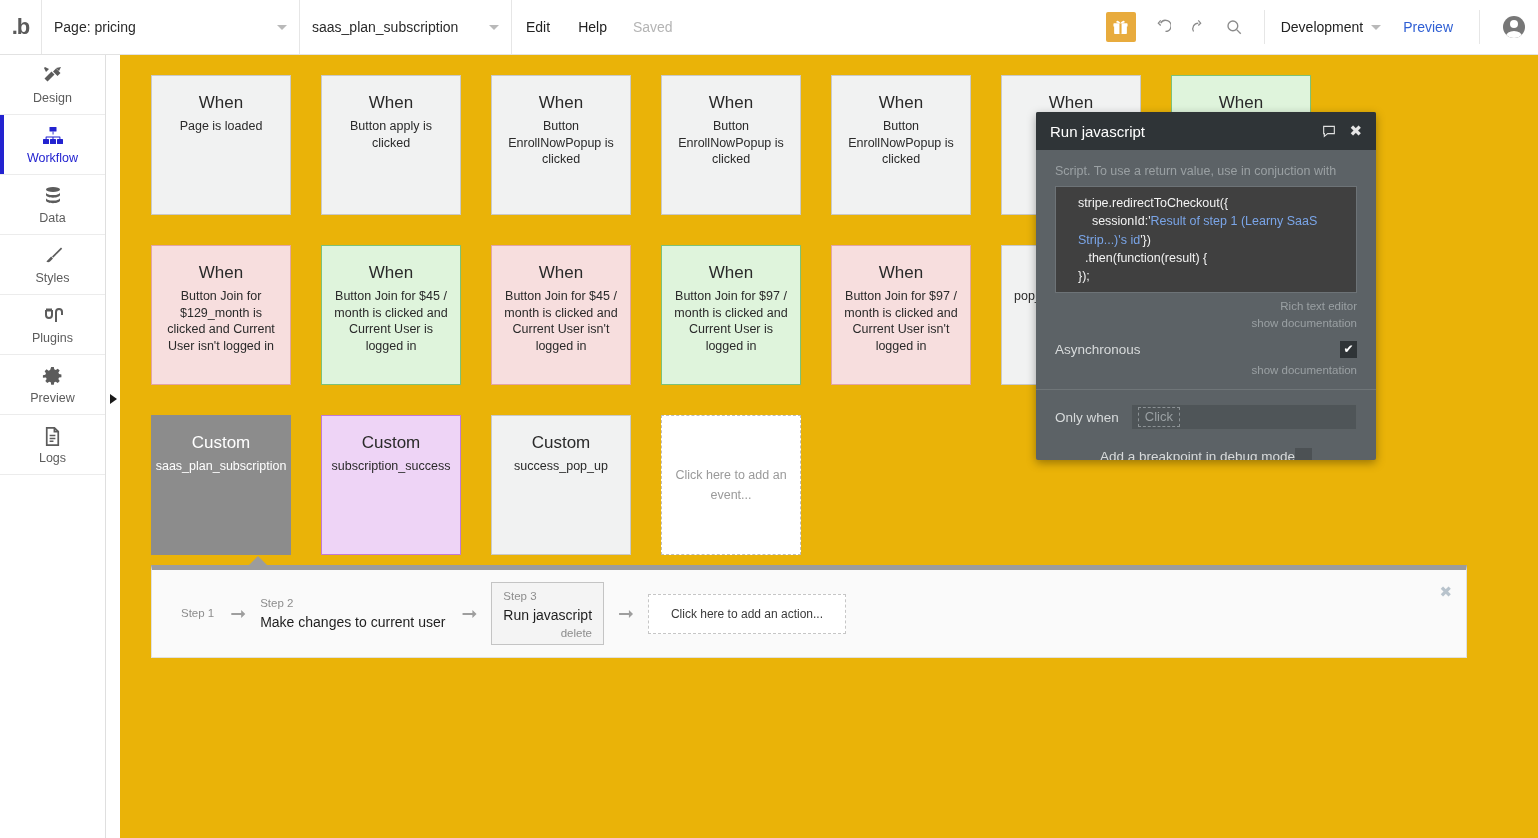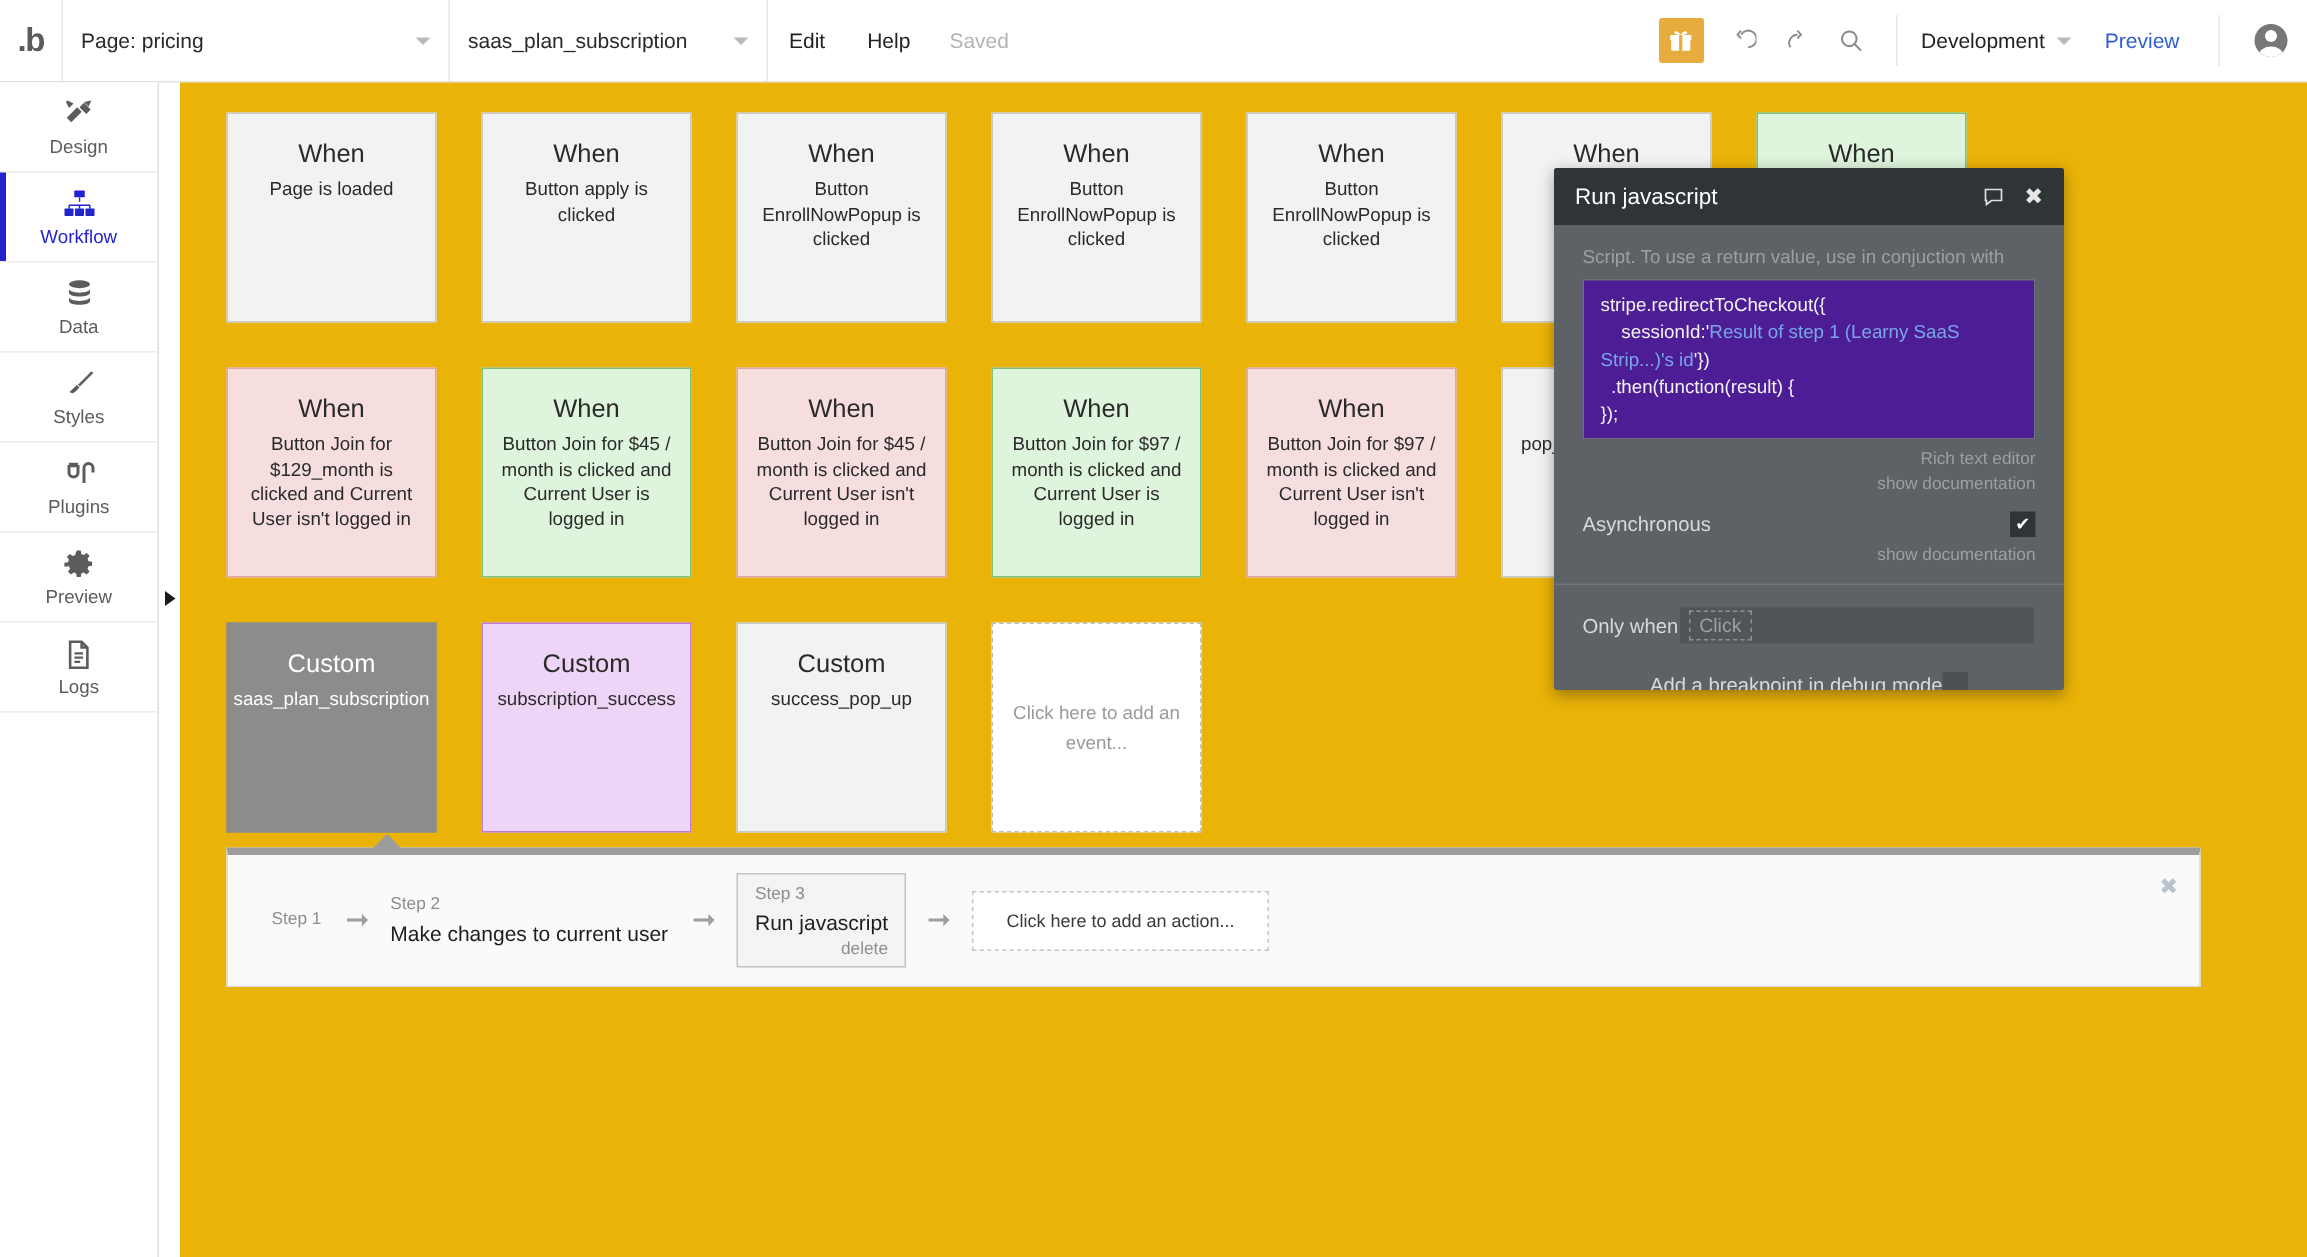--- a/index.html
+++ b/index.html
@@ -183,42 +183,42 @@
     height: 38px; background: #2f3437; display: flex; align-items: center;
     padding: 0 14px; color: #fff; font-size: 15px;
   }
   .dlg-title-actions {
     margin-left: auto; display: flex; align-items: center; gap: 12px;
     color: #e6e6e6;
   }
   .dlg-body { padding: 14px 19px 0 19px; }
   .dlg-hint { font-size: 12.5px; color: #9aa0a3; margin-bottom: 8px; }
   .code-box {
-    background: #4c1d95; border: 1px solid #6d7377; padding: 7px 11px;
+    background: #404040; border: 1px solid #6d7377; padding: 7px 22px;
     font-size: 12.5px; color: #f2f2f2; line-height: 1.46;
     min-height: 84px;
   }
   .code-box .expr { color: #7aa5e8; }
   .dlg-sub {
     text-align: right; font-size: 11.5px; color: #9aa0a3; line-height: 1.45;
     margin-top: 5px;
   }
   .dlg-link { color: #9aa0a3; }
   .dlg-row {
     display: flex; align-items: center; justify-content: space-between;
     margin-top: 9px;
   }
   .dlg-label { font-size: 13.5px; color: #d7dadb; }
   .cbox {
     width: 17px; height: 17px; background: #2f3437; display: flex;
     align-items: center; justify-content: center; color: #fff; font-size: 12px;
   }
   .cbox.unchecked { background: #4c5154; color: transparent; }
   .dlg-divider { height: 1px; background: #6f7578; margin: 11px -19px 0 -19px; }
-  .dlg-row2 { display: flex; align-items: center; margin-top: 14px; }
+  .dlg-row2 { display: flex; align-items: center; margin-top: 14px; gap: 12px; }
   .onlywhen-field {
     flex: 1; height: 26px; background: #4f5558; border: 1px solid #5c6265;
     display: flex; align-items: center; padding: 0 6px;
   }
   .ow-ph {
     font-size: 13px; color: #9aa0a3; border: 1px dashed #8b9194;
     padding: 0 6px; line-height: 18px;
   }
   svg { display: block; }
 </style>

